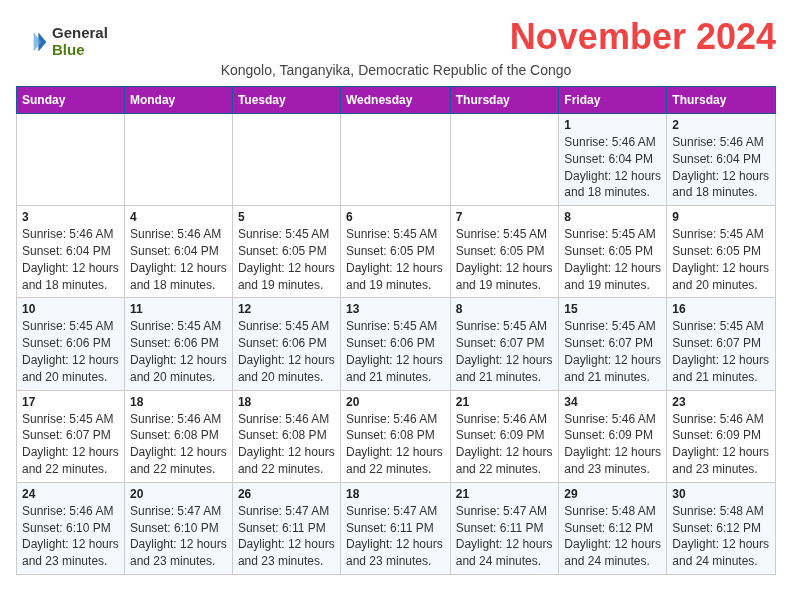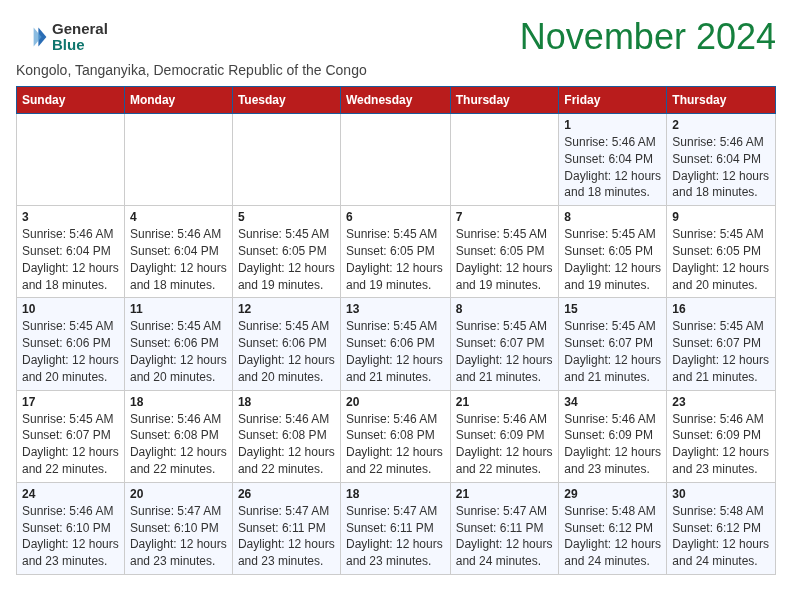--- a/index.html
+++ b/index.html
@@ -6,62 +6,62 @@
     body {
       font-family: Arial, sans-serif;
       background: #fff;
       width: 792px;
       min-height: 612px;
       padding: 16px;
     }
     .header {
       display: flex;
       justify-content: space-between;
-      align-items: center;
+      align-items: flex-end;
       margin-bottom: 4px;
     }
     .logo {
       display: flex;
       align-items: center;
       gap: 4px;
     }
     .logo-text {
       display: flex;
       flex-direction: column;
       font-weight: bold;
       font-size: 15px;
       line-height: 1.1;
     }
     .logo-general { color: #333; }
-    .logo-blue { color: #0f766e; }
+    .logo-blue { color: #4d7c0f; }
     .logo-icon {
       width: 32px;
       height: 32px;
     }
     .title-block {
       text-align: right;
     }
     .month-title {
       font-size: 36px;
-      font-weight: 400;
-      color: #15803d;
+      font-weight: 700;
+      color: #ef4444;
     }
     .subtitle {
       font-size: 14px;
       color: #444;
-      text-align: left;
+      text-align: center;
       margin-bottom: 8px;
     }
     table {
       width: 100%;
       border-collapse: collapse;
       font-size: 11px;
     }
     thead tr th {
-      background-color: #b91c1c;
+      background-color: #a21caf;
       color: #fff;
       text-align: left;
       padding: 6px 5px;
       font-size: 12px;
       font-weight: bold;
       border: 1px solid #1a5a9a;
     }
     tbody tr td {
       border: 1px solid #ccc;
       vertical-align: top;

